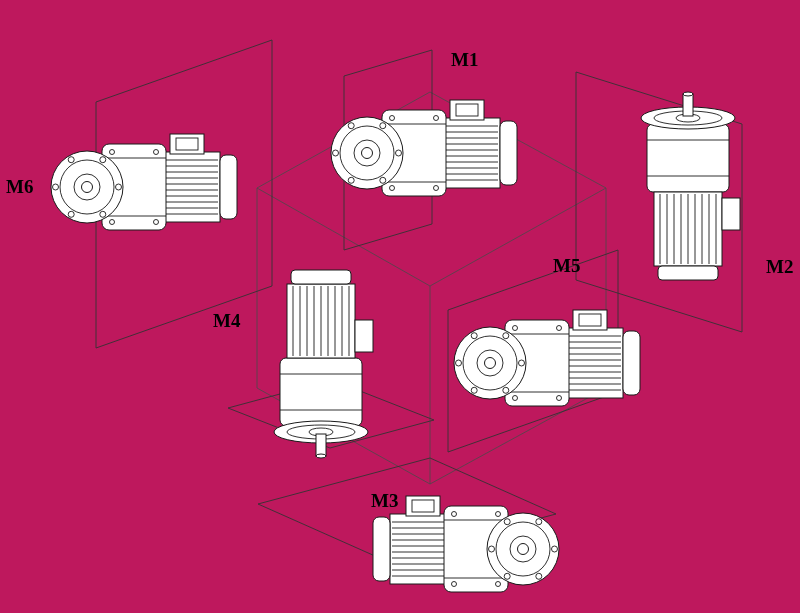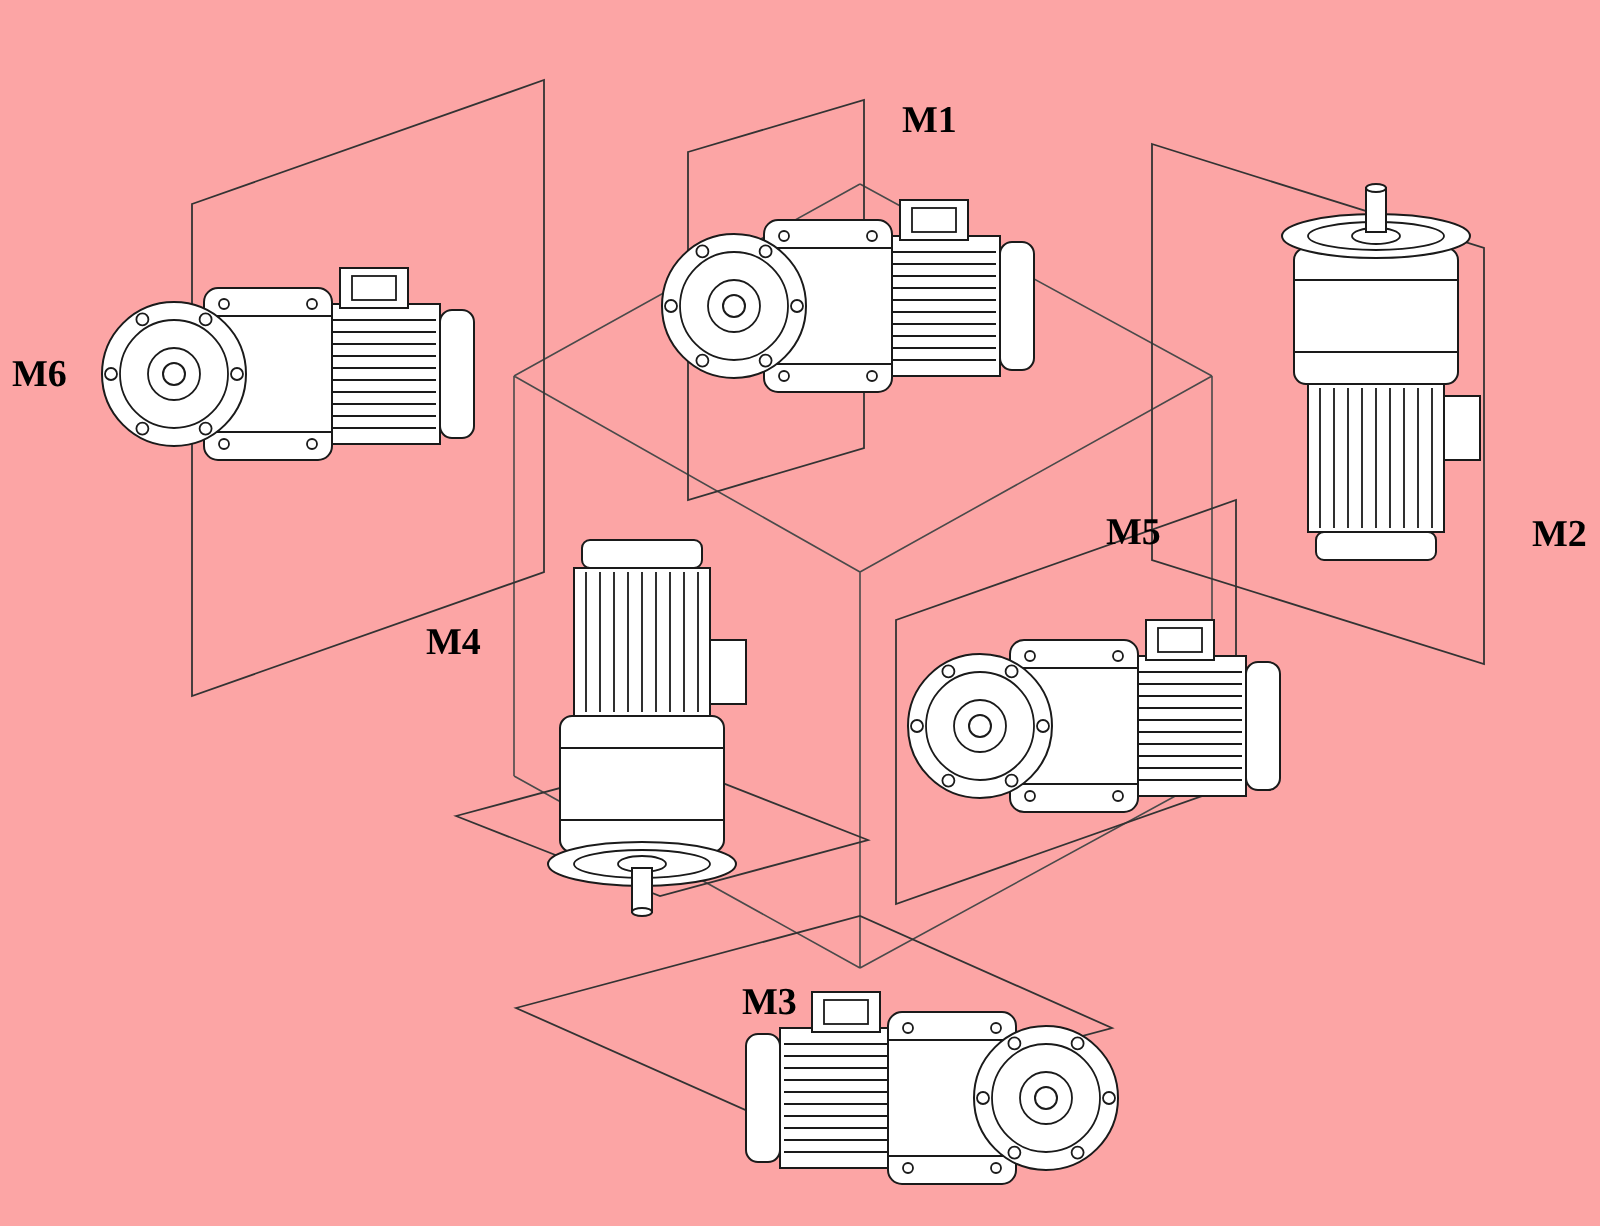--- a/index.html
+++ b/index.html
@@ -1,20 +1,20 @@
 <!DOCTYPE html>
 <html><head>
 <meta charset="utf-8">
 <style>
   html, body { margin: 0; padding: 0; background: #ffffff; }
   .stage {
     position: relative;
     width: 800px;
     height: 613px;
-    background: #fca5a5;
+    background: #be185d;
     overflow: hidden;
     font-family: "Liberation Serif", serif;
   }
   svg { display: block; }
   .part   { stroke: #1a1a1a; stroke-width: 1; fill: #ffffff; }
   .thin   { stroke: #1a1a1a; stroke-width: 0.9; fill: none; }
   .cube-edge { stroke: #4a4a4a; stroke-width: 0.8; fill: none; }
   .panel  { stroke: #333333; stroke-width: 0.9; fill: none; }
   text.label {
     font-family: "Liberation Serif", serif;

